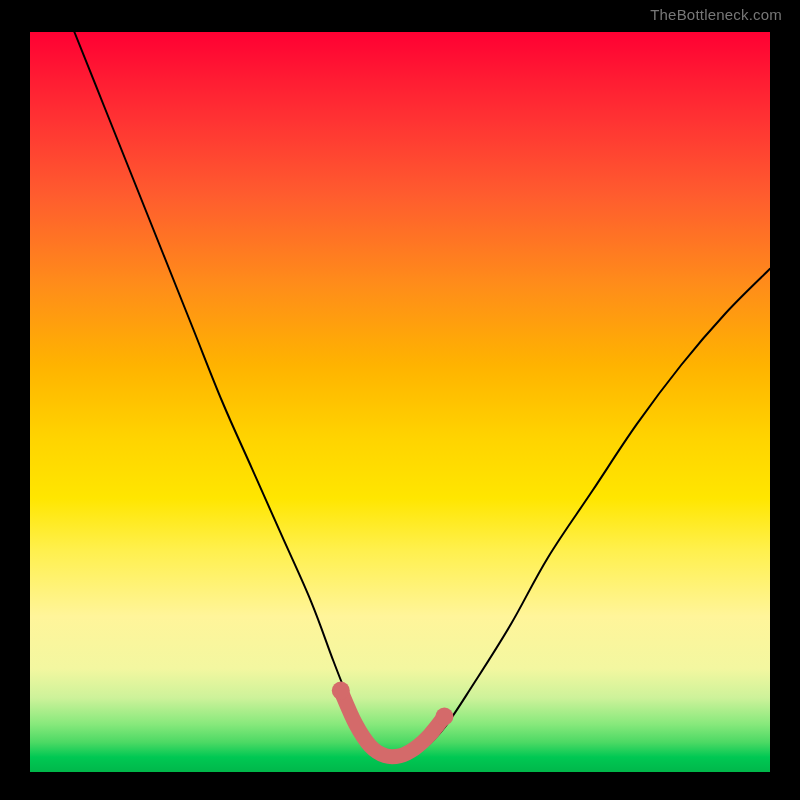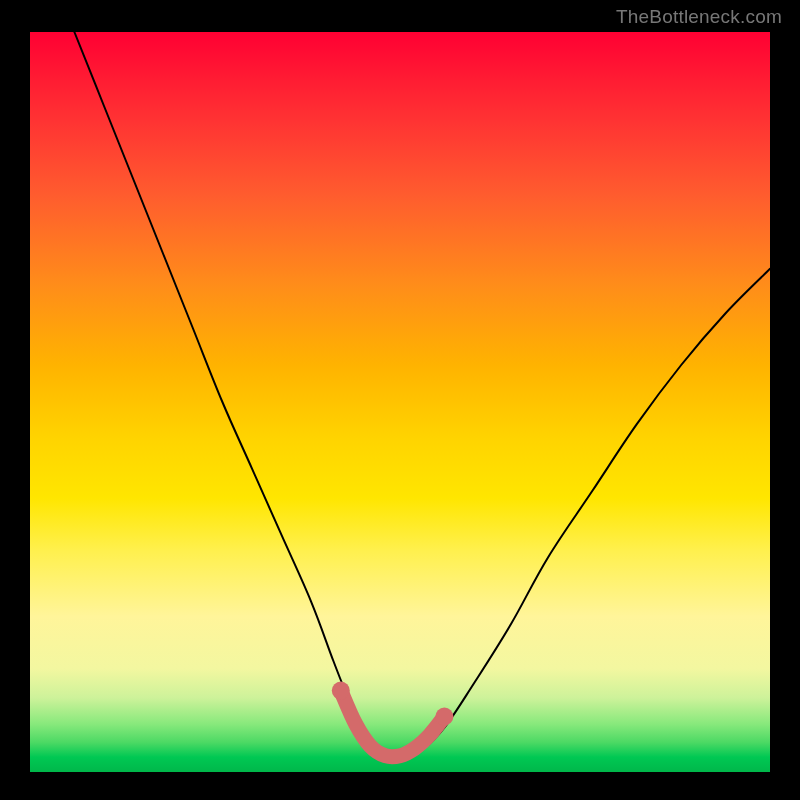--- a/index.html
+++ b/index.html
@@ -50,21 +50,21 @@
     top: 0;
     width: 740px;
     height: 740px;
     overflow: visible;
   }
   .watermark {
     position: absolute;
     top: 6px;
     right: 18px;
     color: #777;
-    font-size: 19px;
+    font-size: 15px;
     font-weight: 400;
     letter-spacing: 0.2px;
     user-select: none;
   }
   .curve-main {
     fill: none;
     stroke: #000;
     stroke-width: 2;
     stroke-linecap: round;
     stroke-linejoin: round;

